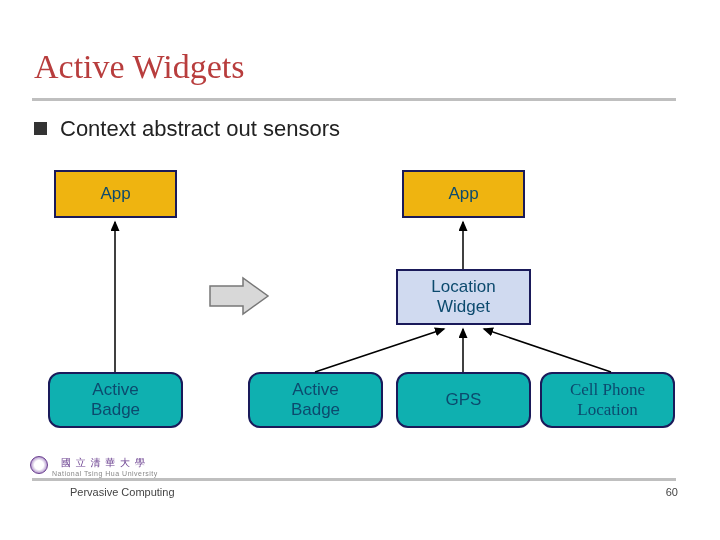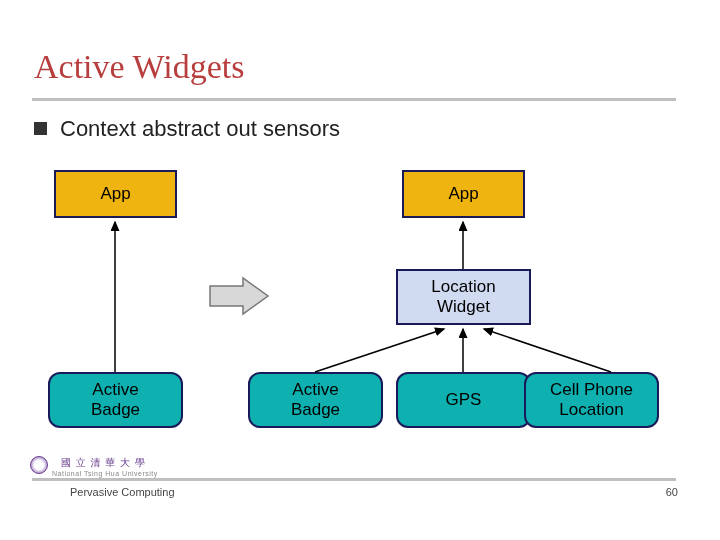--- a/index.html
+++ b/index.html
@@ -51,21 +51,21 @@
   }
   .box {
     position: absolute;
     border: 2px solid #1a1a5a;
     display: flex;
     align-items: center;
     justify-content: center;
     font-size: 17px;
     text-align: center;
     line-height: 1.15;
-    color: #000000;
+    color: #0c4a6e;
   }
   .app-box {
     background: #efb410;
     width: 123px;
     height: 48px;
   }
   .sensor-box {
     background: #0fb0b0;
     width: 135px;
     height: 56px;
@@ -164,21 +164,21 @@
 Widget</span>
   </div>
 
   <div class="box sensor-box" style="left:248px; top:372px;">
     <span style="white-space:pre-line;">Active
 Badge</span>
   </div>
   <div class="box sensor-box" style="left:396px; top:372px;">
     <span style="white-space:pre-line;">GPS</span>
   </div>
-  <div class="box sensor-box" style="left:524px; top:372px;">
+  <div class="box sensor-box" style="left:540px; top:372px;font-family:Liberation Serif, serif;">
     <span style="white-space:pre-line;">Cell Phone
 Location</span>
   </div>
 
   <svg class="arrows">
     <defs>
       <marker id="arrowhead" markerWidth="8" markerHeight="8" refX="6" refY="3" orient="auto">
         <polygon points="0 0, 7 3, 0 6" fill="#000"></polygon>
       </marker>
     </defs>

